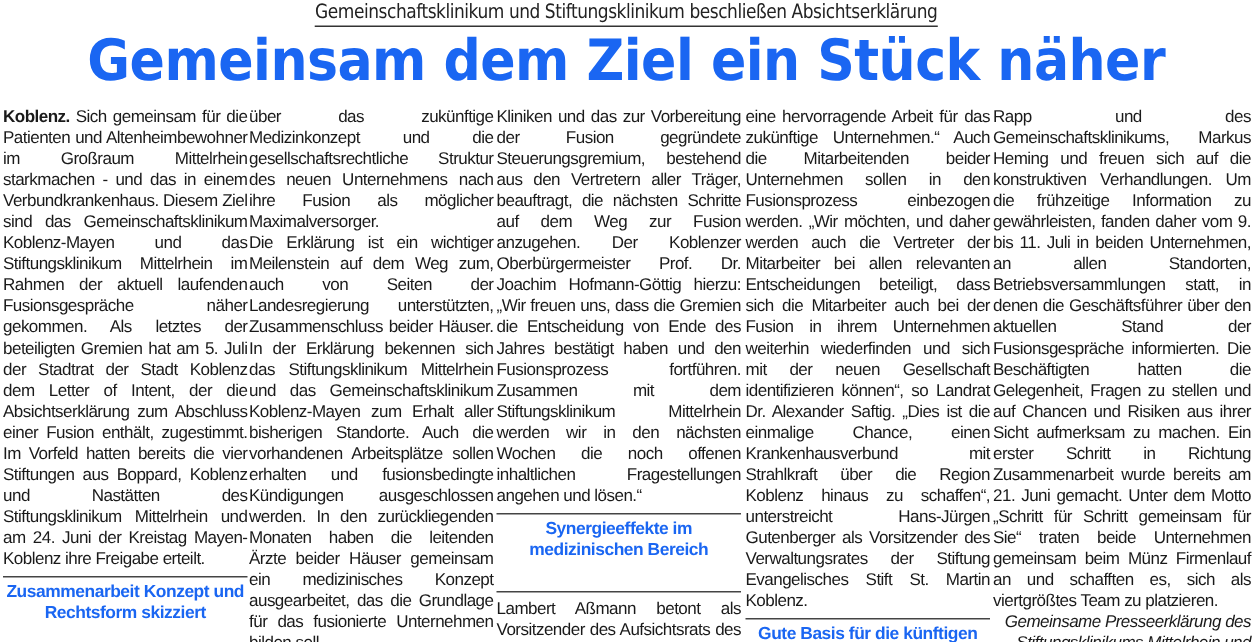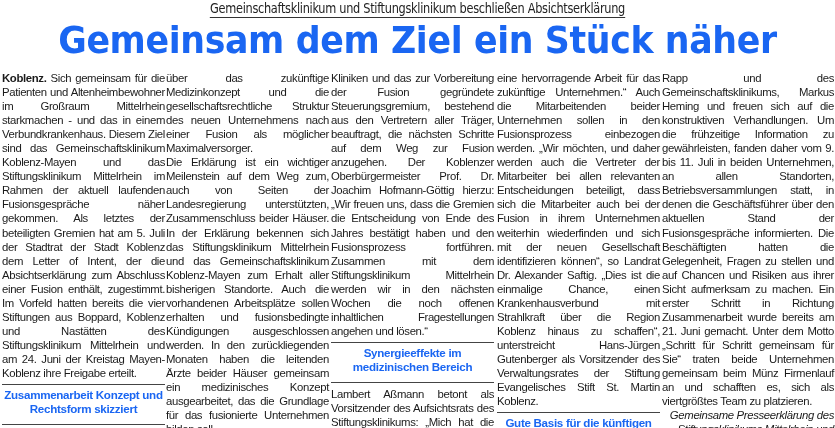--- a/index.html
+++ b/index.html
@@ -4,37 +4,37 @@
 <style>
   html, body { margin:0; padding:0; background:#ffffff; }
   body { width:835px; height:428px; overflow:hidden; position:relative; font-family:"Liberation Sans", sans-serif; color:#1a1a1a; }
   .kicker { position:absolute; top:1px; left:0; width:835px; text-align:center; font-family:"DejaVu Sans", sans-serif; font-size:13.2px; letter-spacing:-0.35px; color:#222; transform:scaleX(0.86); }
   .kicker span { border-bottom:1px solid #333; padding-bottom:1px; }
   .headline { position:absolute; top:16px; left:0; width:835px; text-align:center; font-family:"DejaVu Sans", sans-serif; font-weight:bold; font-size:38px; letter-spacing:-0.4px; color:#1a66f2; transform:scaleX(0.915); line-height:48px; }
   .col { position:absolute; top:71px; width:163px; font-size:11.35px; line-height:14.05px; letter-spacing:-0.35px; text-align:justify; hyphens:manual; }
   .col p { margin:0; }
   .c1 { left:2px; } .c2 { left:166px; } .c3 { left:331px; } .c4 { left:497px; } .c5 { left:662px; width:172px; }
   .lead { font-weight:bold; }
-  .sub { border-top:1.5px solid #444; border-bottom:1.5px solid #444; margin:4px 0 4px 0; padding:3px 0 8px; text-align:center; color:#1a66f2; font-weight:bold; font-size:11.6px; line-height:14px; letter-spacing:-0.3px; }
+  .sub { border-top:1.5px solid #444; border-bottom:1.5px solid #444; margin:4px 0 4px 0; padding:3px 0 20px; text-align:center; color:#1a66f2; font-weight:bold; font-size:11.6px; line-height:14px; letter-spacing:-0.3px; }
   .sig { text-align:right; font-style:italic; margin-top:2px; }
 </style>
 </head>
 <body>
 
 <div class="kicker"><span>Gemeinschaftsklinikum und Stiftungsklinikum beschließen Absichtserklärung</span></div>
 <div class="headline">Gemeinsam dem Ziel ein Stück näher</div>
 
 <div class="col c1">
   <p><span class="lead">Koblenz.</span><span> Sich gemeinsam für die Patienten und Altenheimbewohner im Großraum Mittelrhein starkmachen - und das in einem Verbundkrankenhaus. Diesem Ziel sind das Gemeinschaftsklinikum Koblenz-Mayen und das Stiftungsklinikum Mittelrhein im Rahmen der aktuell laufenden Fusionsgespräche näher gekommen. Als letztes der beteiligten Gremien hat am 5. Juli der Stadtrat der Stadt Koblenz dem Letter of Intent, der die Absichtserklärung zum Abschluss einer Fusion enthält, zugestimmt. Im Vorfeld hatten bereits die vier Stiftungen aus Boppard, Koblenz und Nastätten des Stiftungsklinikum Mittelrhein und am 24. Juni der Kreistag Mayen-Koblenz ihre Freigabe erteilt.</span></p>
   <div class="sub">Zusammenarbeit Konzept und Rechtsform skizziert</div>
   <p>Im Rahmen des Letters of Intent erläutern die beteiligten Partner ihr grundsätzliches Einvernehmen in wichtigen Fragen, insbesondere</p>
 </div>
 
 <div class="col c2">
-  <p>über das zukünftige Medizinkonzept und die gesellschaftsrechtliche Struktur des neuen Unternehmens nach einer Fusion als möglicher Maximalversorger.</p>
+  <p>über das zukünftige Medizinkonzept und die gesellschaftsrechtliche Struktur des neuen Unternehmens nach ihre Fusion als möglicher Maximalversorger.</p>
   <p>Die Erklärung ist ein wichtiger Meilenstein auf dem Weg zum, auch von Seiten der Landesregierung unterstützten, Zusammenschluss beider Häuser. In der Erklärung bekennen sich das Stiftungsklinikum Mittelrhein und das Gemeinschaftsklinikum Koblenz-Mayen zum Erhalt aller bisherigen Standorte. Auch die vorhandenen Arbeitsplätze sollen erhalten und fusionsbedingte Kündigungen ausgeschlossen werden. In den zurückliegenden Monaten haben die leitenden Ärzte beider Häuser gemeinsam ein medizinisches Konzept ausgearbeitet, das die Grundlage für das fusionierte Unternehmen bilden soll.</p>
 
 </div>
 
 <div class="col c3">
   <p>Kliniken und das zur Vorbereitung der Fusion gegründete Steuerungsgremium, bestehend aus den Vertretern aller Träger, beauftragt, die nächsten Schritte auf dem Weg zur Fusion anzugehen. Der Koblenzer Oberbürgermeister Prof. Dr. Joachim Hofmann-Göttig hierzu: „Wir freuen uns, dass die Gremien die Entscheidung von Ende des Jahres bestätigt haben und den Fusionsprozess fortführen. Zusammen mit dem Stiftungsklinikum Mittelrhein werden wir in den nächsten Wochen die noch offenen inhaltlichen Fragestellungen angehen und lösen.“</p>
   <div class="sub">Synergieeffekte im medizinischen Bereich</div>
   <p>Lambert Aßmann betont als Vorsitzender des Aufsichtsrats des Stiftungsklinikums: „Mich hat die Arbeit der Chefärzte am medizinischen Konzept beeindruckt. Dort, wo es sinnvoll oder geboten ist, werden medizinische Bereiche zu leistungsfähigen Zentren zusammengefasst -</p>
 </div>
 

